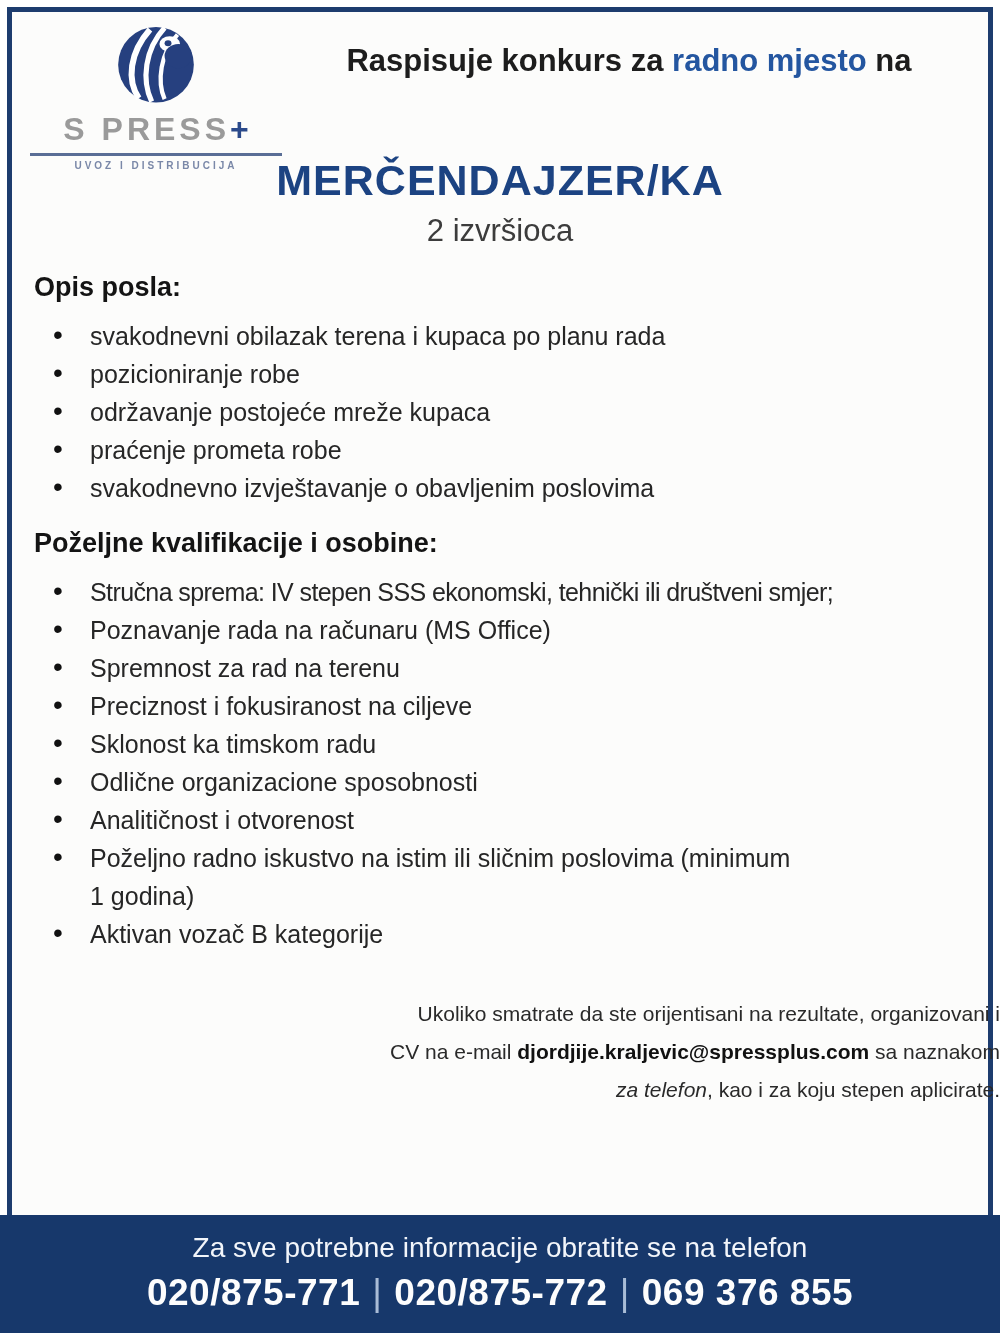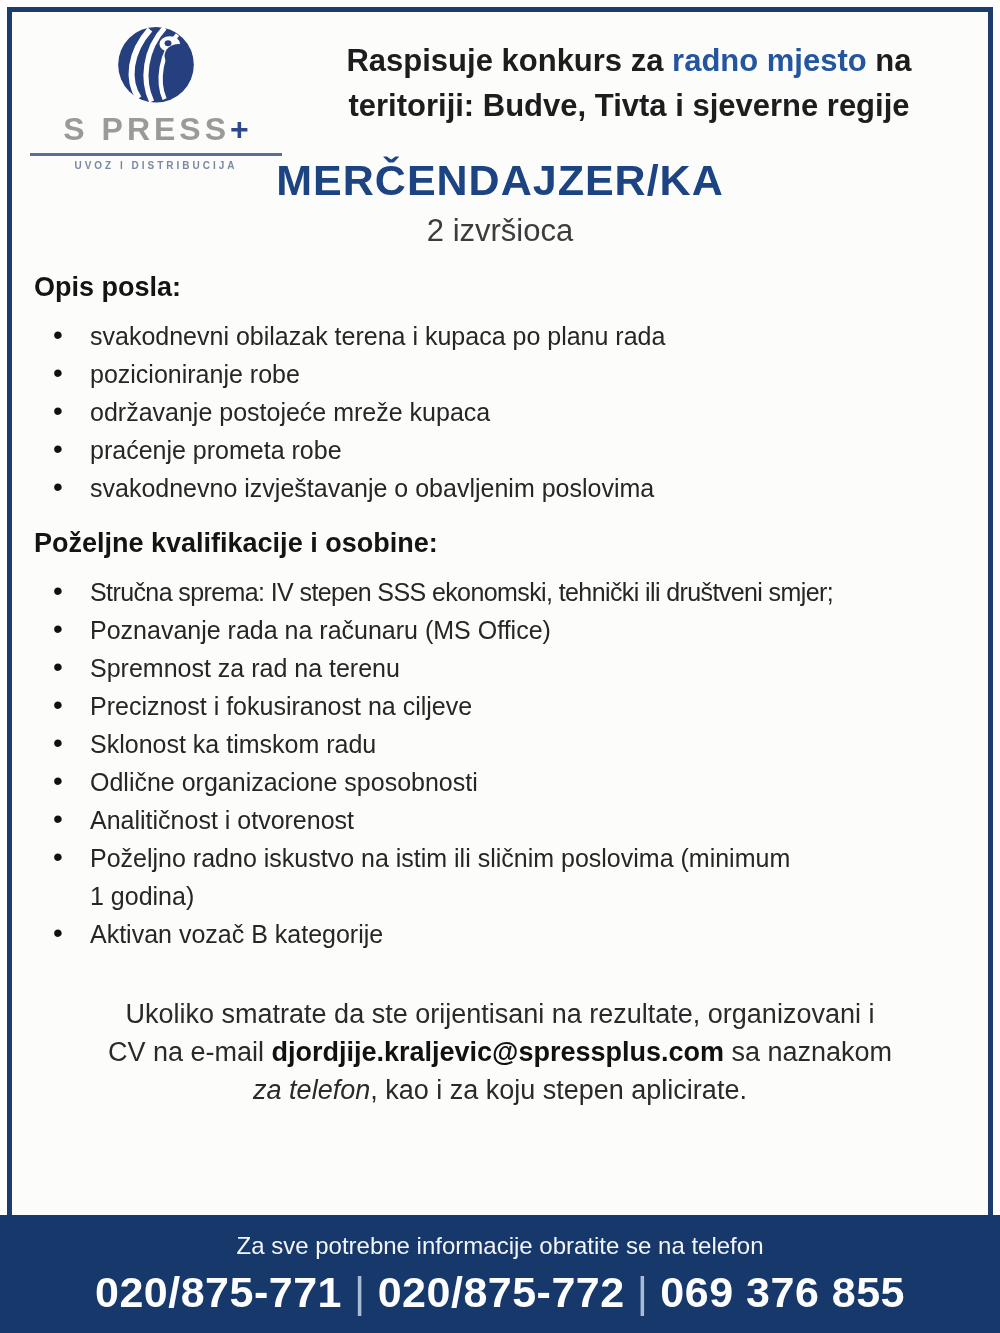--- a/index.html
+++ b/index.html
@@ -62,31 +62,31 @@
   ul.bullets li::before{
     content:"\2022";
     position:absolute;left:19px;top:-1px;
     font-size:28px;color:#111;
   }
   li.tight{letter-spacing:-0.6px;white-space:nowrap;}
   li.wrap2{max-width:760px;}
   
   .closing{
     position:absolute;top:995px;left:0;width:100%;z-index:2;
-    text-align:center;font-size:27px;line-height:38px;color:#2a2a2a;
+    text-align:right;font-size:21px;line-height:38px;color:#2a2a2a;
   }
   .closing .email{font-weight:700;color:#111;}
   .closing .ital{font-style:italic;}
   
   .footer{
     position:absolute;left:0;right:0;bottom:0;height:118px;z-index:5;
     background:var(--navy);color:#ffffff;text-align:center;
   }
-  .footer-info{margin-top:17px;font-size:24px;color:#f2f5fa;font-weight:400;}
-  .footer-phones{margin-top:8px;font-size:43px;font-weight:700;letter-spacing:0.5px;color:#fdfdfd;}
+  .footer-info{margin-top:17px;font-size:28px;color:#f2f5fa;font-weight:400;}
+  .footer-phones{margin-top:8px;font-size:37px;font-weight:700;letter-spacing:0.5px;color:#fdfdfd;}
   .footer-phones .sep{color:#a9bcd6;font-weight:300;margin:0 12px;}
 </style>
 </head>
 <body>
 
 <div class="page">
   <div class="frame"></div>
 
   <div class="logo">
     <svg class="globe" viewBox="0 0 100 100" xmlns="http://www.w3.org/2000/svg">
@@ -98,21 +98,20 @@
       <ellipse cx="76" cy="42" rx="16" ry="14" fill="#26407f"></ellipse>
       <ellipse cx="64" cy="27" rx="4" ry="3.5" fill="#26407f"></ellipse>
     </svg>
     <div class="brand"><span>S PRESS</span><span class="plus">+</span></div>
     <div class="brand-rule"></div>
     <div class="tagline">UVOZ I DISTRIBUCIJA</div>
   </div>
 
   <div class="headline">
     <span>Raspisuje konkurs za </span><span class="hl">radno mjesto</span><span> na</span><br>
-    <span>teritoriji: Budve, Tivta i sjeverne regije</span>
   </div>
 
   <div class="job-title">MERČENDAJZER/KA</div>
   <div class="job-count">2 izvršioca</div>
 
   <div class="sec-heading heading-opis">Opis posla:</div>
   <ul class="bullets list-opis">
     <li>svakodnevni obilazak terena i kupaca po planu rada</li>
     <li>pozicioniranje robe</li>
     <li>održavanje postojeće mreže kupaca</li>

